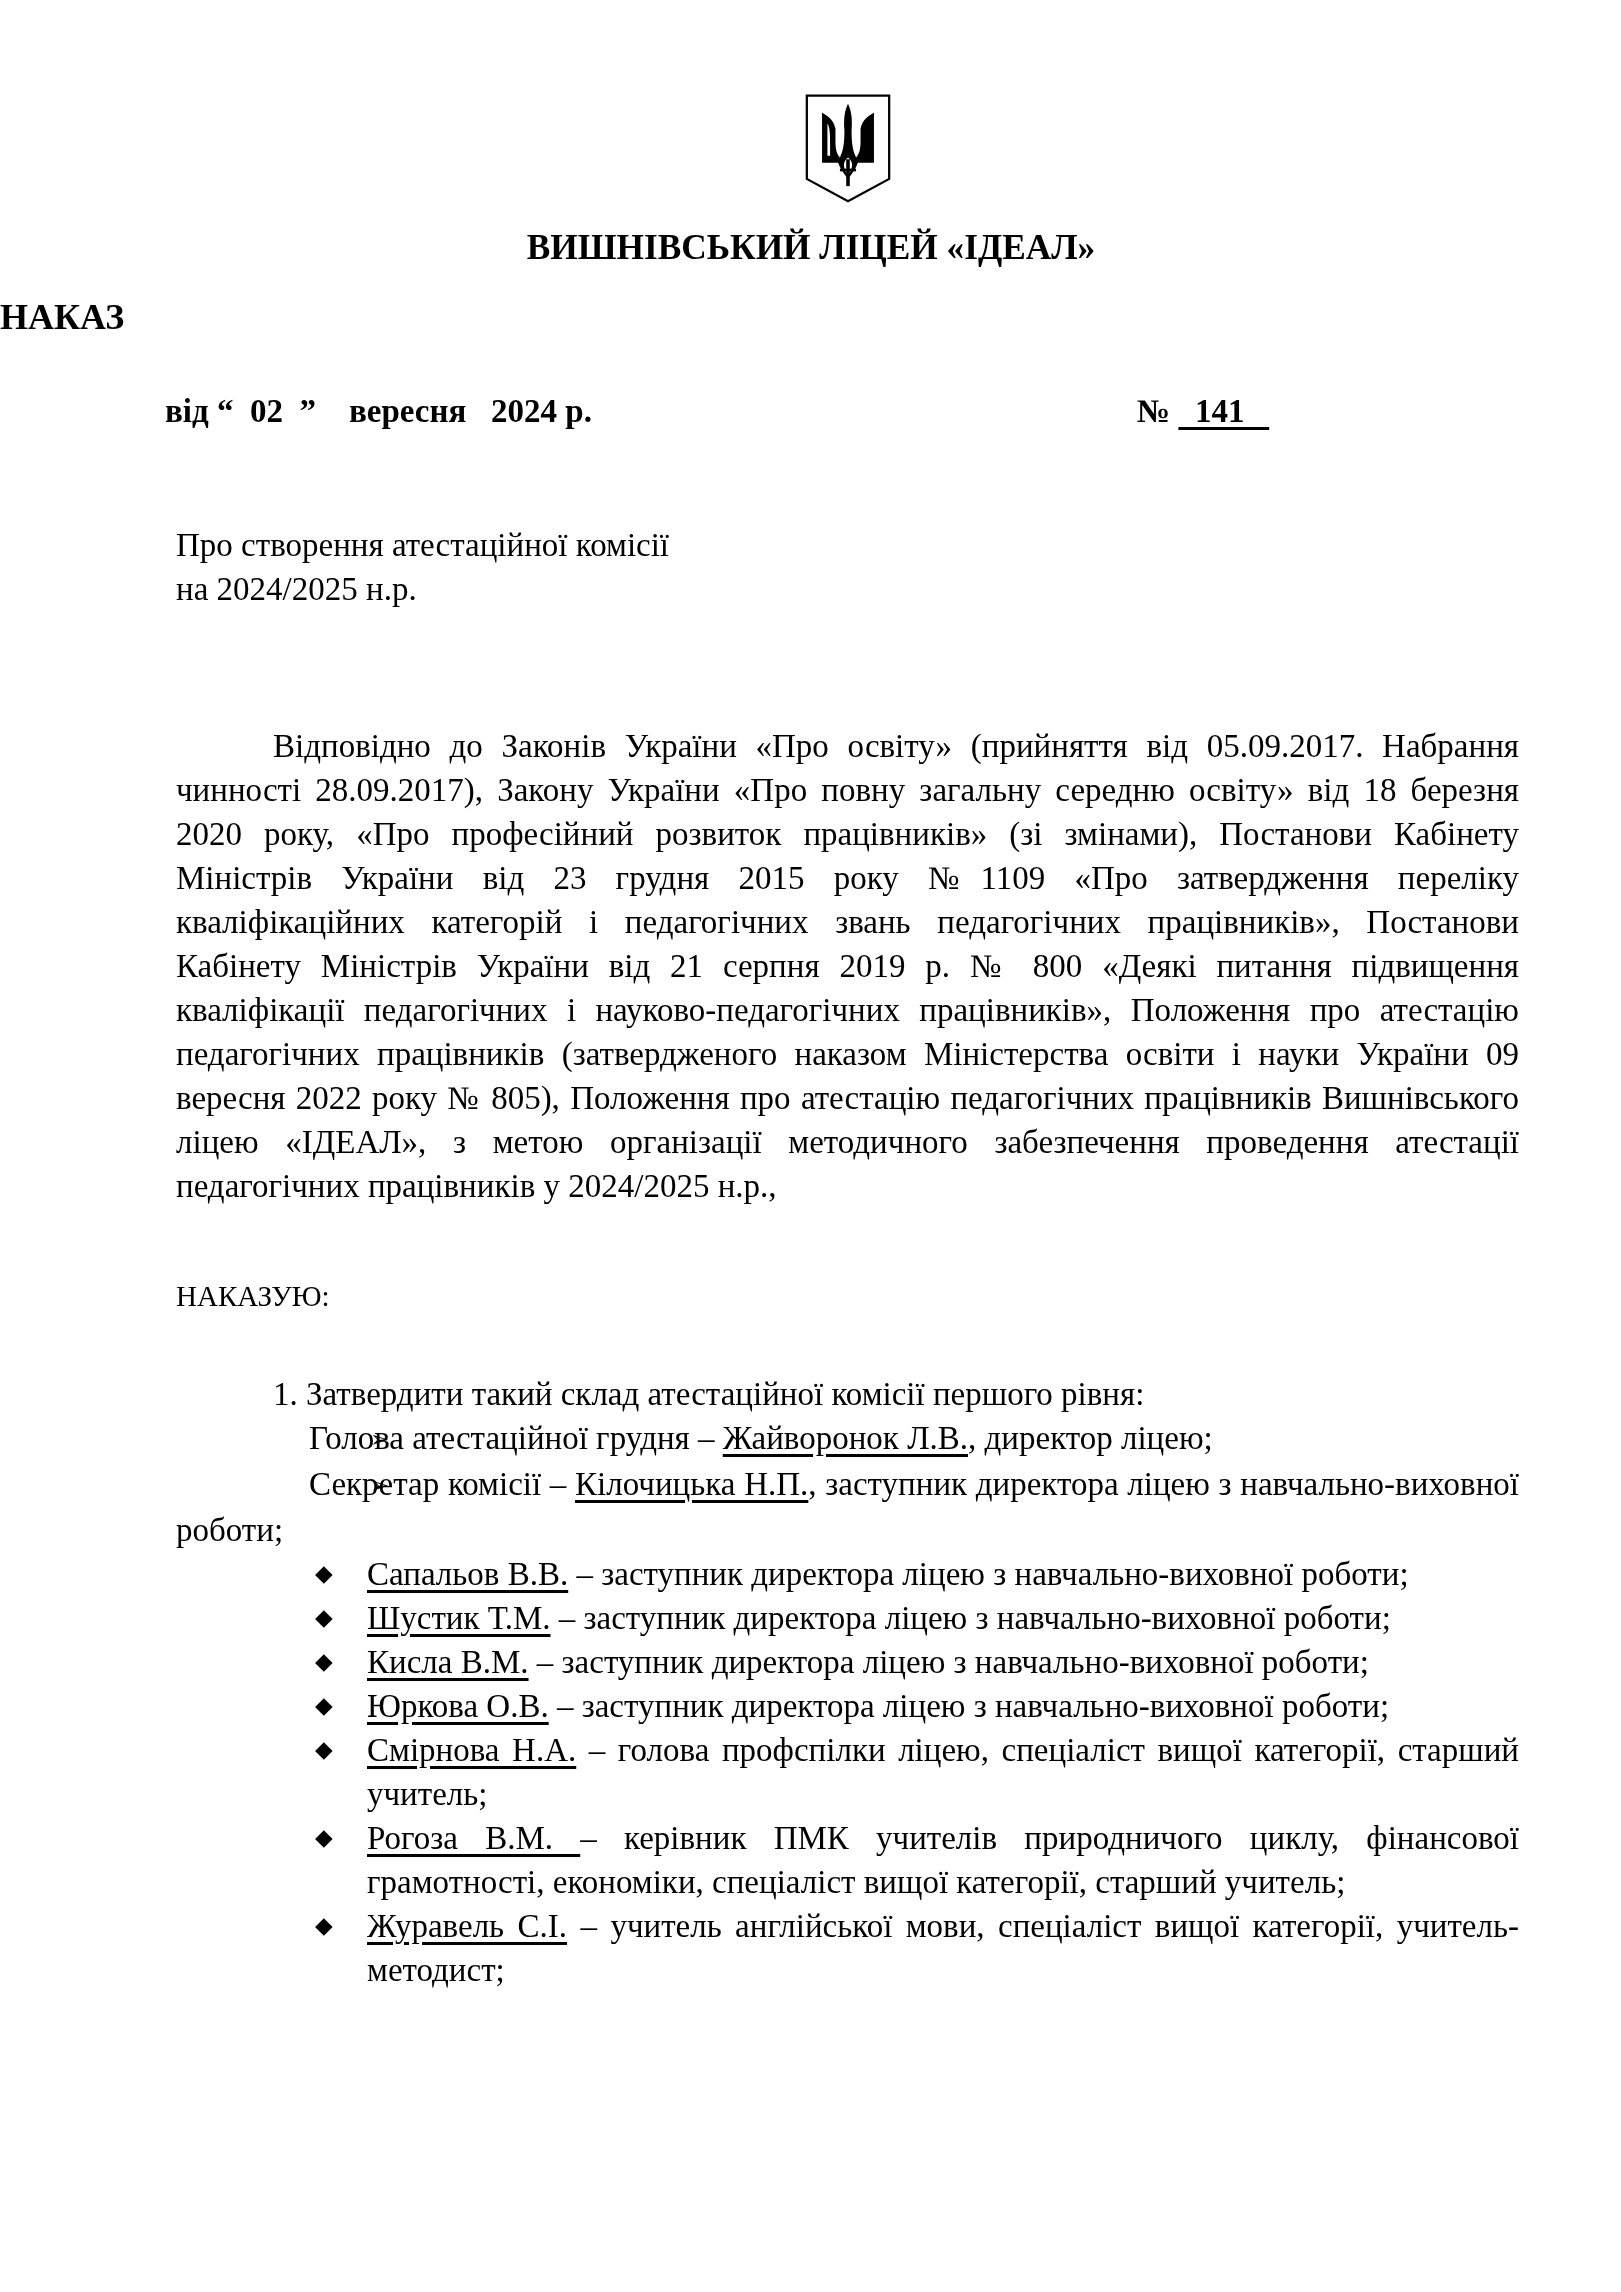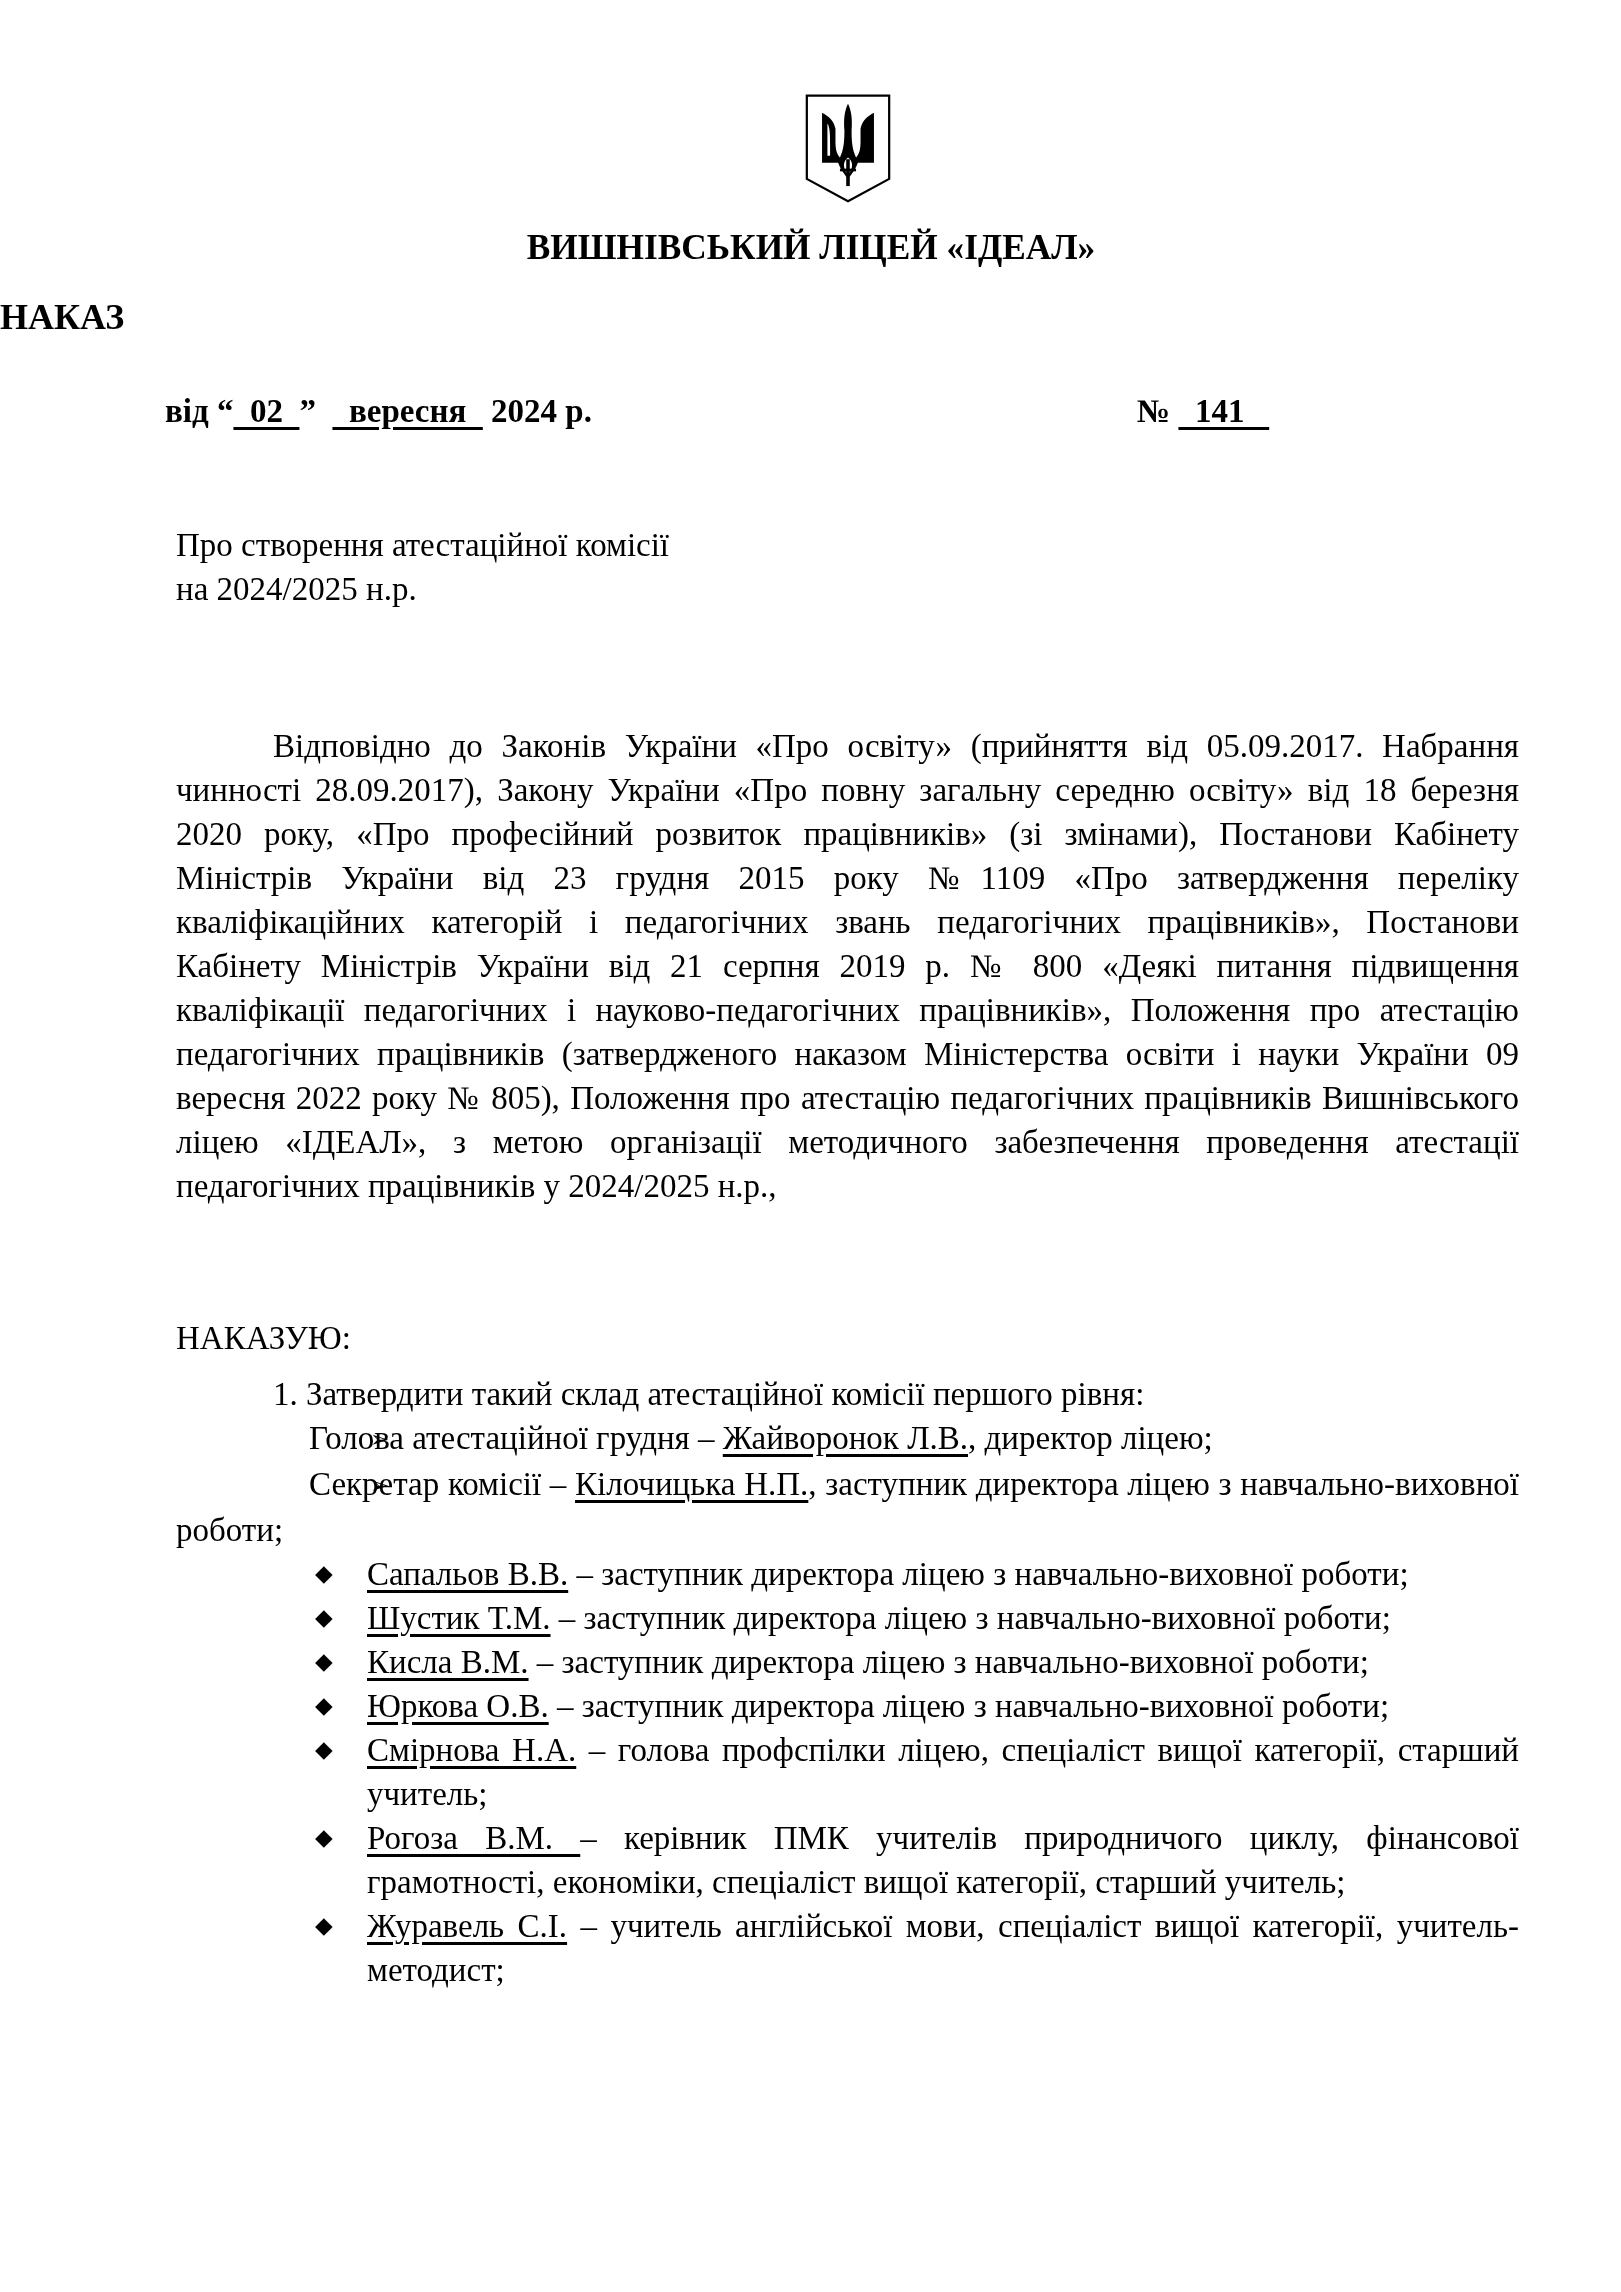--- a/index.html
+++ b/index.html
@@ -18,39 +18,39 @@
   }
   .doc-title {
     position: absolute; left: 0; width: 1622px; top: 296px;
     font-weight: bold; font-size: 36px; line-height: 43px;
   }
 
   .date-line {
     position: absolute; left: 165px; top: 390px; font-weight: bold;
     font-size: 33px; line-height: 43px; white-space: pre;
   }
-  .date-line .ul { text-decoration: underline; text-decoration-thickness: 2.7px; text-underline-offset: 5.4px; white-space: pre; }
+  .date-line .ul { text-decoration-thickness: 2.7px; text-underline-offset: 5.4px; white-space: pre; }
   .number-line {
     position: absolute; left: 1137px; top: 390px; font-weight: bold;
     font-size: 33px; line-height: 43px; white-space: pre;
   }
   .number-line .ul { text-decoration: underline; text-decoration-thickness: 2.7px; text-underline-offset: 5.4px; white-space: pre; }
 
   .subject {
     position: absolute; left: 176px; top: 523px; font-size: 33px; line-height: 44px;
   }
 
   .body-text {
     position: absolute; left: 176px; top: 724px; width: 1343px;
     font-size: 33px; line-height: 44px; text-align: justify;
     text-indent: 97px;
   }
 
   .order-word {
-    position: absolute; left: 176px; top: 1274px; font-size: 33px; line-height: 44px; margin-top: 42px;
+    position: absolute; left: 176px; top: 1274px; font-size: 29px; line-height: 44px;
   }
 
   .orders {
     position: absolute; left: 176px; top: 1332px; width: 1343px;
     font-size: 33px; line-height: 44px;
   }
   .item-1 { padding-left: 97px; margin-top: 40px; }
   .arrow-item {
     text-align: justify; text-indent: 97px;
   }

